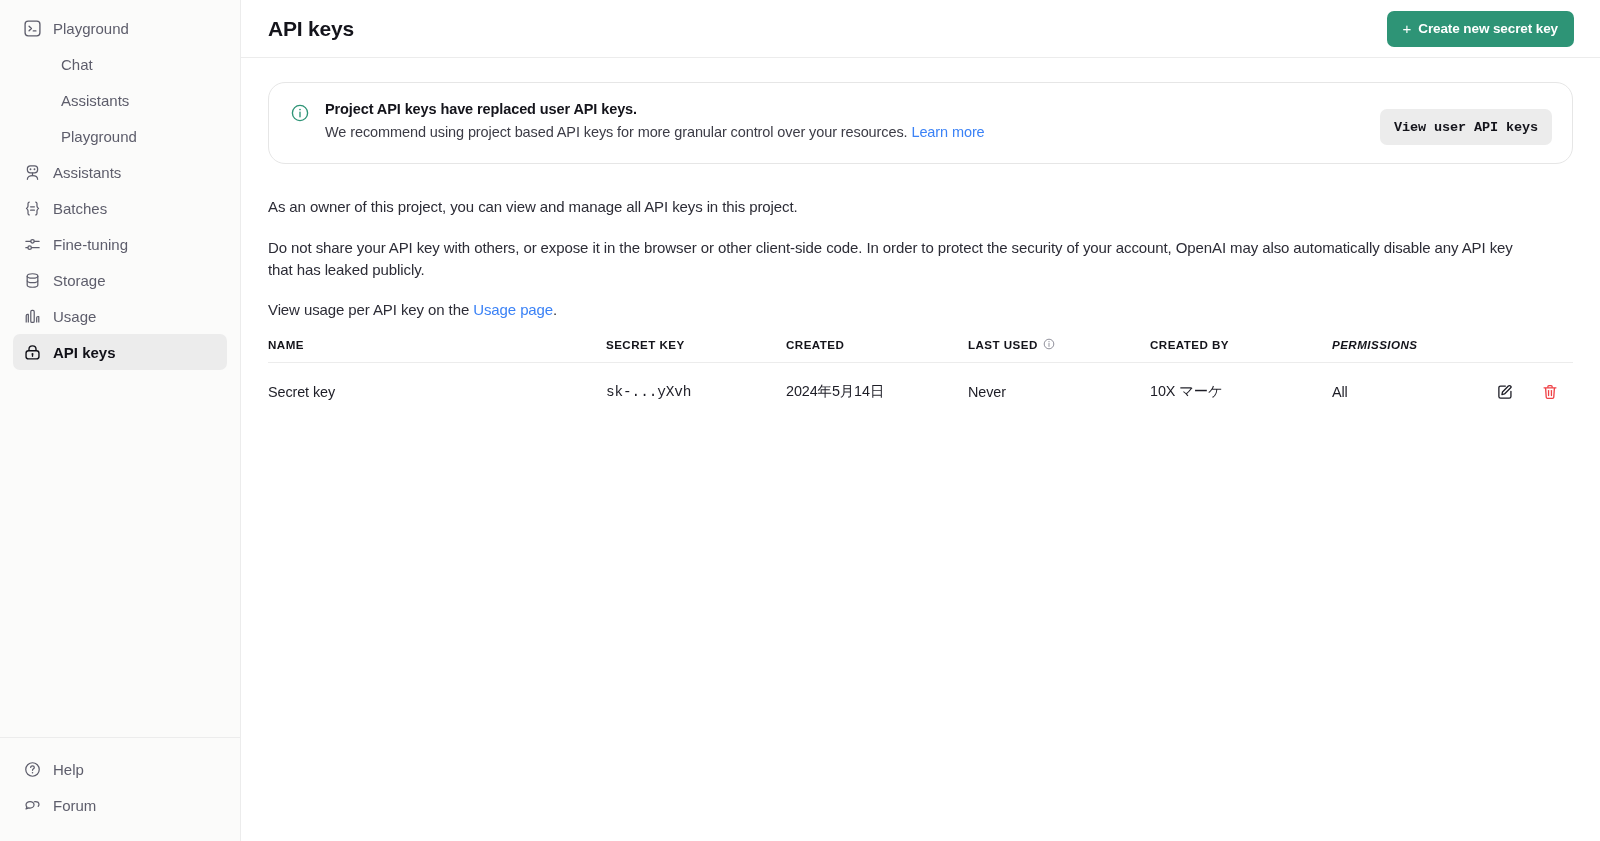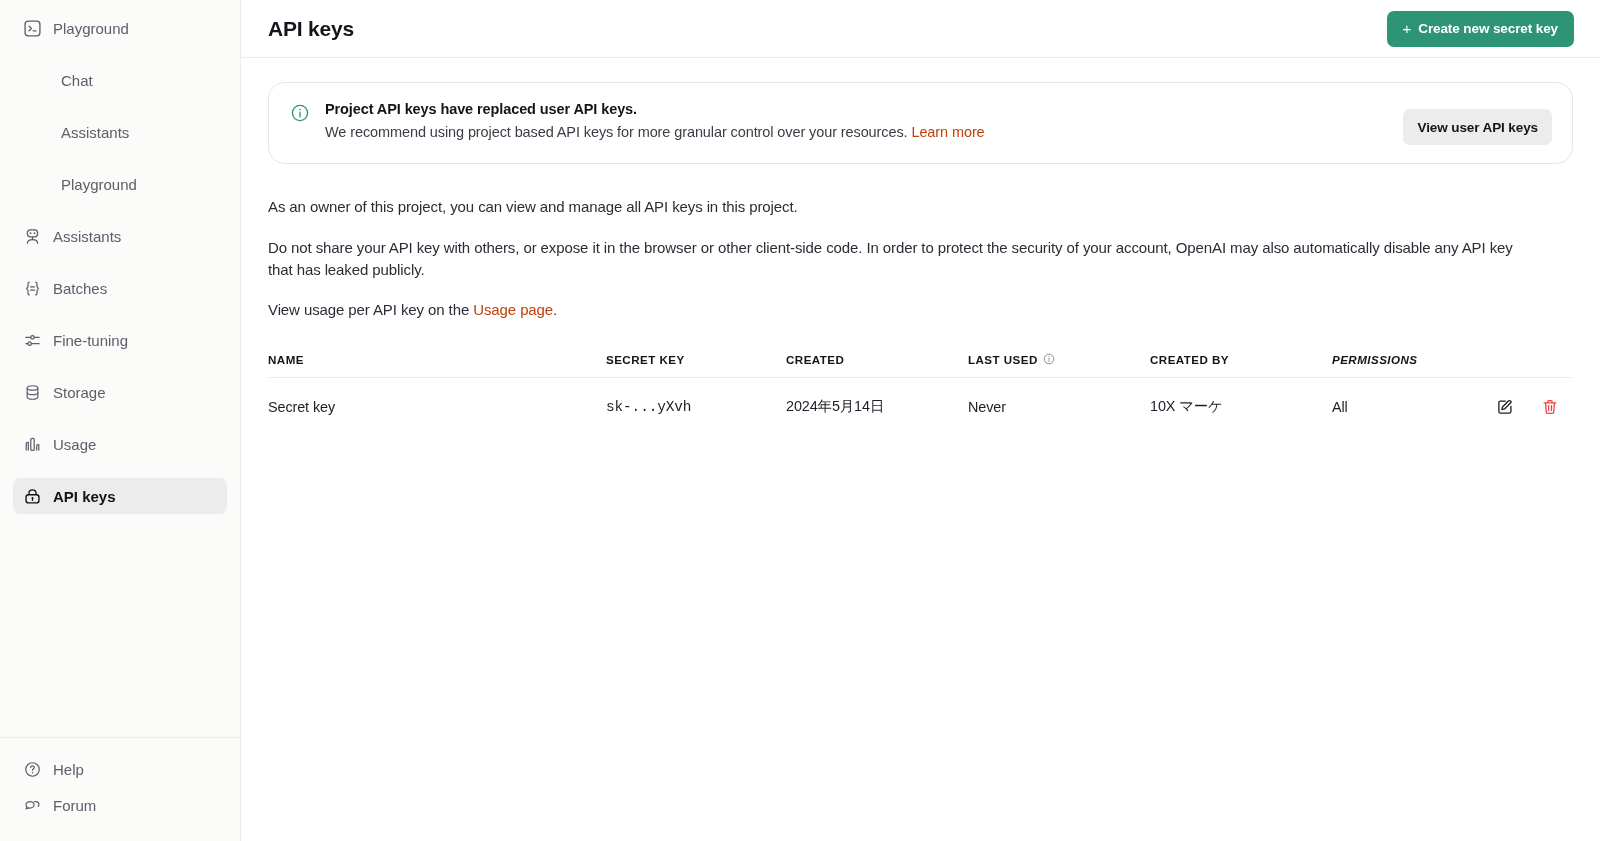--- a/index.html
+++ b/index.html
@@ -19,21 +19,21 @@
     width: 241px;
     height: 841px;
     background: #fbfbfa;
     border-right: 1px solid #ececec;
     display: flex;
     flex-direction: column;
     flex: 0 0 241px;
     padding-top: 10px;
     position: relative;
   }
-  .nav-top { display: flex; flex-direction: column; gap: 16px; padding: 0 13px; }
+  .nav-top { display: flex; flex-direction: column; gap: 0px; padding: 0 13px; }
   .nav-item {
     display: flex;
     align-items: center;
     height: 36px;
     border-radius: 7px;
     padding: 0 10px;
     gap: 11px;
     color: #5d5d6b;
     font-size: 15px;
     cursor: pointer;
@@ -107,47 +107,47 @@
   .banner-icon { flex: 0 0 20px; margin-top: 2px; }
   .banner-body { flex: 1 1 auto; min-width: 0; }
   .banner-title {
     font-size: 14.5px;
     font-weight: 700;
     color: #14141b;
     margin-bottom: 7px;
     letter-spacing: -0.1px;
   }
   .banner-text { font-size: 14.5px; color: #3c3c46; letter-spacing: -0.1px; }
-  .link { color: #c2410c; text-decoration: none; cursor: pointer; }
+  .link { color: #3b82f6; text-decoration: none; cursor: pointer; }
   .btn-secondary {
     background: #ececec;
     color: #14141b;
     border: none;
     border-radius: 7px;
     height: 36px;
     padding: 3px 14px;
     font-size: 13.5px;
     font-weight: 700;
-    font-family: Liberation Sans, sans-serif;
+    font-family: Liberation Mono, monospace;
     cursor: pointer;
     flex: 0 0 auto;
     margin-top: 8px;
     letter-spacing: -0.1px;
   }
 
   
   .para {
     font-size: 15px;
     color: #2c2c36;
     line-height: 1.45;
     margin: 0 0 19px 0;
     letter-spacing: -0.1px;
     max-width: 1270px;
   }
-  .para:last-of-type { margin-bottom: 32px; }
+  .para:last-of-type { margin-bottom: 17px; }
 
   
   table.keys { width: 100%; border-collapse: collapse; table-layout: fixed; }
   table.keys th {
     text-align: left;
     font-size: 11.6px;
     font-weight: 700;
     letter-spacing: 0.45px;
     color: #14141b;
     padding: 0 0 11px 0;

